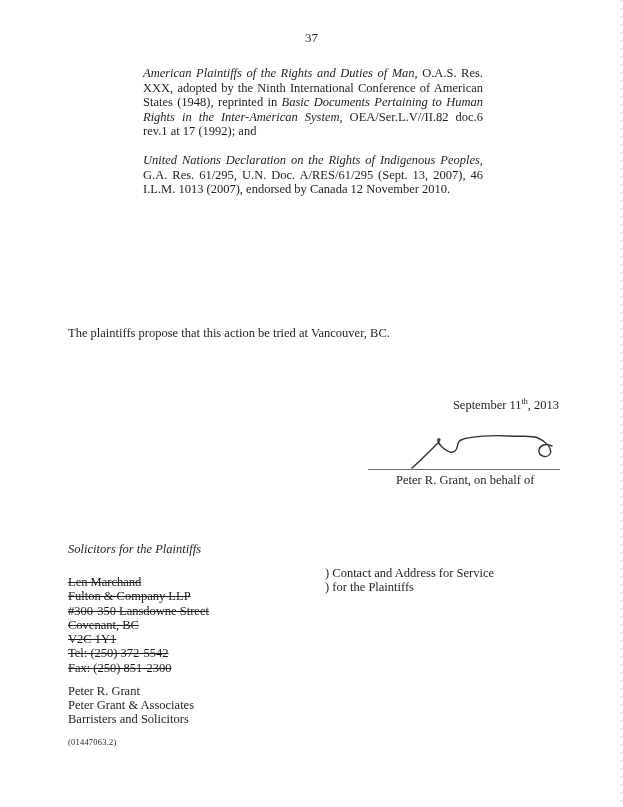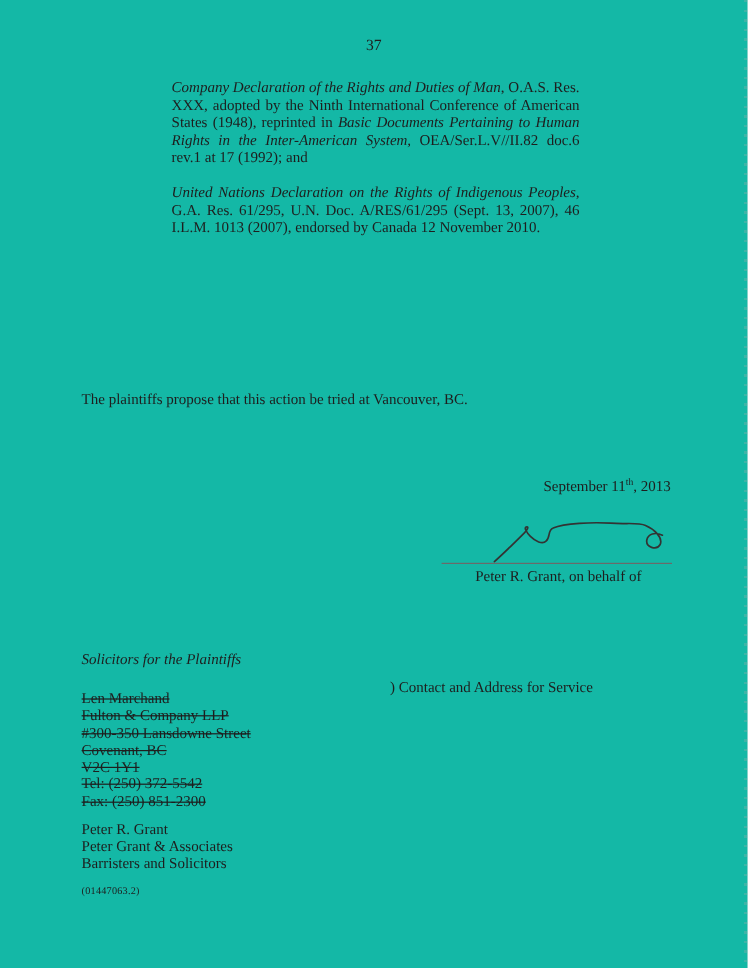--- a/index.html
+++ b/index.html
@@ -1,20 +1,20 @@
 <!DOCTYPE html>
 <html><head>
 <meta charset="utf-8">
 <style>
   html,body { margin:0; padding:0; background:#e9e9e9; }
   .page {
     position:relative;
     width:623px; height:807px;
     margin:0 auto;
-    background:#14b8a6;
+    background:#ffffff;
     font-family:"Liberation Serif", serif;
     color:#1e1e1e;
     overflow:hidden;
   }
   .scan-edge {
     position:absolute; right:0; top:0; width:3px; height:100%;
     background:repeating-linear-gradient(to bottom, rgba(170,170,170,.28) 0 2px, transparent 2px 8px);
   }
   .page-number {
     position:absolute; top:30px; left:0; width:623px;
@@ -73,21 +73,21 @@
 </head>
 <body>
 
 <div class="page">
 
   <div class="scan-edge"></div>
 
   <div class="page-number">37</div>
 
   <div class="citations">
-    <p><span class="it">Company Declaration of the Rights and Duties of Man</span><span>, O.A.S. Res. XXX, adopted by the Ninth International Conference of American States (1948), reprinted in </span><span class="it">Basic Documents Pertaining to Human Rights in the Inter-American System,</span><span> OEA/Ser.L.V//II.82 doc.6 rev.1 at 17 (1992); and</span></p>
+    <p><span class="it">American Plaintiffs of the Rights and Duties of Man</span><span>, O.A.S. Res. XXX, adopted by the Ninth International Conference of American States (1948), reprinted in </span><span class="it">Basic Documents Pertaining to Human Rights in the Inter-American System,</span><span> OEA/Ser.L.V//II.82 doc.6 rev.1 at 17 (1992); and</span></p>
     <p><span class="it">United Nations Declaration on the Rights of Indigenous Peoples,</span><span> G.A. Res. 61/295, U.N. Doc. A/RES/61/295 (Sept. 13, 2007), 46 I.L.M. 1013 (2007), endorsed by Canada 12 November 2010.</span></p>
   </div>
 
   <div class="trial-sentence">The plaintiffs propose that this action be tried at Vancouver, BC.</div>
 
   <div class="date-line"><span>September 11</span><sup>th</sup><span>, 2013</span></div>
 
   <svg class="sig-svg" viewBox="0 0 198 48">
     <path d="M 46 45
              C 54 38, 64 28, 71 21
@@ -113,20 +113,21 @@
     <div>Fulton &amp; Company LLP</div>
     <div>#300-350 Lansdowne Street</div>
     <div>Covenant, BC</div>
     <div>V2C 1Y1</div>
     <div>Tel: (250) 372-5542</div>
     <div>Fax: (250) 851-2300</div>
   </div>
 
   <div class="service-note">
     <div>) Contact and Address for Service</div>
+    <div>) for the Plaintiffs</div>
   </div>
 
   <div class="firm-block">
     <div>Peter R. Grant</div>
     <div>Peter Grant &amp; Associates</div>
     <div>Barristers and Solicitors</div>
   </div>
 
   <div class="file-number">(01447063.2)</div>
 

